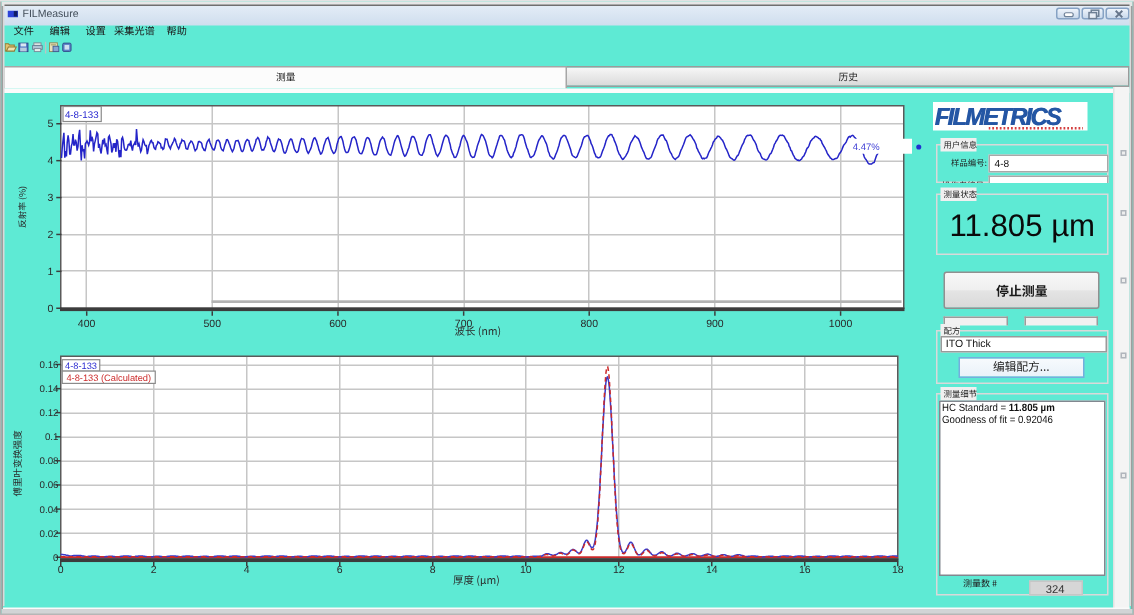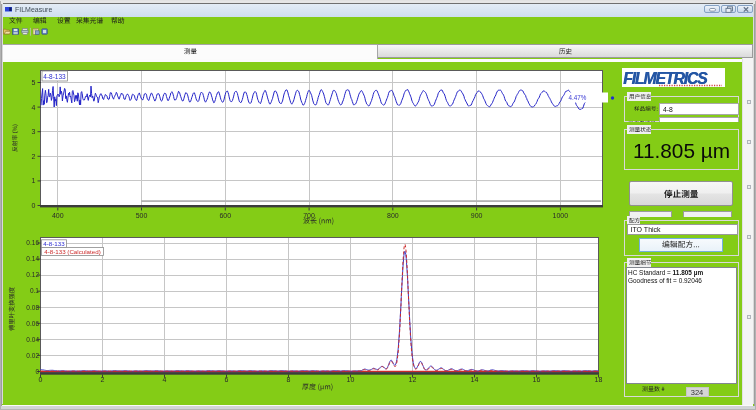--- a/index.html
+++ b/index.html
@@ -1,15 +1,15 @@
 <!DOCTYPE html>
 <html><head><meta charset="utf-8"><style>
 *{margin:0;padding:0;box-sizing:border-box}
 html,body{width:756px;height:410px;overflow:hidden;font-family:"Liberation Sans",sans-serif}
-#win{position:relative;width:756px;height:410px;background:#84cc16}
+#win{position:relative;width:756px;height:410px;background:#5eead4}
 .abs{position:absolute}
 </style></head><body>
 <div id="win">
 <div class="abs" style="left:1px;top:1px;width:754px;height:3px;background:#e6e6e6"></div>
 <div class="abs" style="left:3px;top:3px;width:750px;height:1px;background:#6f6f6f"></div>
 <div class="abs" style="left:1px;top:4px;width:754px;height:12.5px;background:linear-gradient(#e3ecf6,#cfdeee)"></div>
 
 <svg class="abs" style="left:5px;top:6.5px" width="8" height="5">
       <rect x="0" y="0" width="7" height="4.5" fill="#2d43d8"></rect>
       <rect x="4.2" y="0.4" width="2.4" height="3.6" fill="#101e66"></rect>
@@ -262,21 +262,21 @@
     <div class="abs" style="left:627px;top:257.5px;width:24px;height:9px;background:#f0f0f0"></div>
     <svg style="position:absolute;left:628.5px;top:257.7px;overflow:visible;" width="24" height="9" viewBox="0 -6.61 24 9">
       <path d="M2.7216 -0.5152C3.0072 -0.2352 3.3376 0.1568 3.4944 0.4088L3.7688 0.2184C3.6064 -0.0224 3.2704 -0.4032 2.9848 -0.6776ZM1.7472 -4.3792V-0.8623999999999999H2.0776V-4.0544H3.2928V-0.8792H3.6344V-4.3792ZM4.8552 -4.6312V-0.0392C4.8552 0.0448 4.8216 0.0728 4.7432 0.0728C4.6648 0.0784 4.4016 0.0784 4.1048 0.0728C4.1552 0.1736 4.2112 0.336 4.228 0.4256C4.62 0.43119999999999997 4.8608 0.42 5.0064 0.3584C5.1464 0.2968 5.2024 0.19039999999999999 5.2024 -0.0392V-4.6312ZM4.088 -4.2V-0.8456H4.424V-4.2ZM2.4976 -3.6568V-1.6743999999999999C2.4976 -0.9968 2.3856 -0.2968 1.4504 0.1792C1.512 0.2296 1.6184 0.3696 1.6576 0.4368C2.6656 -0.0728 2.8224 -0.9184 2.8224 -1.6688V-3.6568ZM0.4536 -4.3456C0.7672 -4.172 1.1703999999999999 -3.9032 1.3608 -3.7239999999999998L1.6184 -4.0656C1.4168 -4.2336 1.008 -4.4799999999999995 0.7056 -4.6424ZM0.2128 -2.8336C0.5208 -2.66 0.9296 -2.408 1.1312 -2.2399999999999998L1.3832 -2.576C1.1703999999999999 -2.7384 0.756 -2.9792 0.4536 -3.136ZM0.3248 0.1512 0.7056 0.3752C0.9408 -0.13999999999999999 1.2207999999999999 -0.8288 1.4223999999999999 -1.4168L1.0864 -1.6352C0.8623999999999999 -1.008 0.5488 -0.27999999999999997 0.3248 0.1512Z M7.0 -3.7239999999999998H9.7832V-3.416H7.0ZM7.0 -4.2728H9.7832V-3.9704H7.0ZM6.5912 -4.5248V-3.164H10.203199999999999V-4.5248ZM5.8911999999999995 -2.9232V-2.604H10.9144V-2.9232ZM6.888 -1.5288H8.1872V-1.204H6.888ZM8.596 -1.5288H9.9512V-1.204H8.596ZM6.888 -2.0888H8.1872V-1.7752H6.888ZM8.596 -2.0888H9.9512V-1.7752H8.596ZM5.8632 -0.0168V0.308H10.948V-0.0168H8.596V-0.3416H10.4888V-0.6384H8.596V-0.9464H10.3656V-2.352H6.490399999999999V-0.9464H8.1872V-0.6384H6.3336V-0.3416H8.1872V-0.0168Z M11.4072 -0.2968 11.479999999999999 0.1176C12.028799999999999 0.0056 12.773599999999998 -0.1344 13.495999999999999 -0.27999999999999997L13.468 -0.6607999999999999C12.712 -0.5208 11.927999999999999 -0.3752 11.4072 -0.2968ZM11.524799999999999 -2.3744C11.6144 -2.4192 11.754399999999999 -2.4472 12.560799999999999 -2.5423999999999998C12.269599999999999 -2.1784 12.0064 -1.8816 11.8888 -1.7752C11.6928 -1.5792 11.5472 -1.4504 11.424 -1.4223999999999999C11.4744 -1.316 11.536 -1.1144 11.558399999999999 -1.0304C11.6816 -1.0976 11.883199999999999 -1.1424 13.4848 -1.4C13.468 -1.484 13.462399999999999 -1.6464 13.462399999999999 -1.7584L12.1968 -1.5792C12.672799999999999 -2.0496 13.1488 -2.632 13.563199999999998 -3.2256L13.1992 -3.4495999999999998C13.092799999999999 -3.2704 12.9696 -3.0912 12.8464 -2.9232L11.9896 -2.8447999999999998C12.3536 -3.3264 12.723199999999999 -3.9424 13.014399999999998 -4.5527999999999995L12.605599999999999 -4.7264C12.3256 -4.0432 11.8776 -3.3207999999999998 11.732 -3.136C11.591999999999999 -2.94 11.4912 -2.8112 11.384799999999998 -2.7888C11.429599999999999 -2.6768 11.5024 -2.464 11.524799999999999 -2.3744ZM14.8232 -0.392H14.0168V-1.9768H14.8232ZM15.209599999999998 -0.392V-1.9768H16.0048V-0.392ZM13.624799999999999 -4.4128V0.364H14.0168V0.0H16.0048V0.3192H16.408V-4.4128ZM14.8232 -2.3744H14.0168V-3.9928H14.8232ZM15.209599999999998 -2.3744V-3.9928H16.0048V-2.3744Z M17.348799999999997 -2.7216V-2.3184H18.815999999999995V0.4368H19.258399999999998V-2.3184H21.123199999999997V-0.8623999999999999C21.123199999999997 -0.7784 21.089599999999997 -0.756 20.983199999999997 -0.7504C20.871199999999998 -0.7448 20.490399999999998 -0.7448 20.081599999999998 -0.756C20.1376 -0.6272 20.193599999999996 -0.448 20.210399999999996 -0.3192C20.742399999999996 -0.3192 21.089599999999997 -0.3192 21.296799999999998 -0.3864C21.498399999999997 -0.4592 21.554399999999998 -0.5936 21.554399999999998 -0.8512V-2.7216ZM20.350399999999997 -4.704V-4.0712H18.849599999999995V-4.704H18.4184V-4.0712H17.107999999999997V-3.668H18.4184V-3.024H18.849599999999995V-3.668H20.350399999999997V-3.024H20.7872V-3.668H22.097599999999996V-4.0712H20.7872V-4.704Z" fill="#202020"></path>
     </svg>
 <div class="abs" style="left:625.5px;top:266.5px;width:111.5px;height:117px;background:#fff;border:1px solid #82878f"></div>
 <div class="abs" style="left:628px;top:269.3px;font-size:7px;color:#111;transform:scaleX(0.92);transform-origin:left;white-space:nowrap;font-family:'Liberation Sans',sans-serif">HC Standard = <b>11.805 µm</b></div>
 <div class="abs" style="left:628px;top:276.9px;font-size:7px;color:#111;transform:scaleX(0.92);transform-origin:left;white-space:nowrap;font-family:'Liberation Sans',sans-serif">Goodness of fit = 0.92046</div>
 <svg style="position:absolute;left:642.0px;top:384.4px;overflow:visible;" width="25" height="10" viewBox="0 -7.08 25 10">
       <path d="M2.916 -0.552C3.222 -0.252 3.576 0.168 3.744 0.438L4.038 0.234C3.864 -0.024 3.504 -0.432 3.198 -0.726ZM1.872 -4.692V-0.924H2.226V-4.344H3.528V-0.9420000000000001H3.894V-4.692ZM5.202 -4.962V-0.042C5.202 0.048 5.166 0.078 5.082 0.078C4.998 0.084 4.716 0.084 4.398 0.078C4.452 0.186 4.5120000000000005 0.36 4.53 0.456C4.95 0.462 5.208 0.45 5.364 0.384C5.514 0.318 5.574 0.20400000000000001 5.574 -0.042V-4.962ZM4.38 -4.5V-0.906H4.74V-4.5ZM2.676 -3.918V-1.794C2.676 -1.068 2.556 -0.318 1.554 0.192C1.62 0.246 1.734 0.396 1.776 0.468C2.856 -0.078 3.024 -0.984 3.024 -1.788V-3.918ZM0.486 -4.656C0.8220000000000001 -4.47 1.254 -4.182 1.458 -3.99L1.734 -4.356C1.518 -4.5360000000000005 1.08 -4.8 0.756 -4.974ZM0.228 -3.036C0.558 -2.85 0.996 -2.58 1.212 -2.4L1.482 -2.7600000000000002C1.254 -2.934 0.81 -3.192 0.486 -3.36ZM0.34800000000000003 0.162 0.756 0.402C1.008 -0.15 1.308 -0.888 1.524 -1.518L1.164 -1.752C0.924 -1.08 0.588 -0.3 0.34800000000000003 0.162Z M7.5 -3.99H10.482V-3.66H7.5ZM7.5 -4.578H10.482V-4.2540000000000004H7.5ZM7.062 -4.848V-3.39H10.932V-4.848ZM6.312 -3.132V-2.79H11.693999999999999V-3.132ZM7.38 -1.6380000000000001H8.772V-1.29H7.38ZM9.21 -1.6380000000000001H10.661999999999999V-1.29H9.21ZM7.38 -2.238H8.772V-1.9020000000000001H7.38ZM9.21 -2.238H10.661999999999999V-1.9020000000000001H9.21ZM6.282 -0.018000000000000002V0.33H11.73V-0.018000000000000002H9.21V-0.366H11.238V-0.684H9.21V-1.014H11.106V-2.52H6.954V-1.014H8.772V-0.684H6.786V-0.366H8.772V-0.018000000000000002Z M14.658 -4.926C14.55 -4.692 14.358 -4.338 14.208 -4.128L14.502 -3.984C14.658 -4.182 14.862 -4.482 15.036 -4.758ZM12.528 -4.758C12.684 -4.506 12.846 -4.176 12.9 -3.966L13.242 -4.116C13.188 -4.332 13.026 -4.656 12.858 -4.89ZM14.46 -1.56C14.322 -1.248 14.129999999999999 -0.984 13.902000000000001 -0.756C13.674 -0.87 13.44 -0.984 13.218 -1.08C13.302 -1.224 13.398 -1.3860000000000001 13.482 -1.56ZM12.66 -0.918C12.954 -0.804 13.284 -0.654 13.584 -0.498C13.2 -0.222 12.738 -0.03 12.246 0.084C12.324 0.168 12.42 0.324 12.462 0.432C13.014 0.28200000000000003 13.524000000000001 0.048 13.956 -0.3C14.154 -0.18 14.334 -0.066 14.472 0.036000000000000004L14.76 -0.258C14.622 -0.354 14.448 -0.462 14.25 -0.5700000000000001C14.568 -0.912 14.82 -1.332 14.97 -1.854L14.724 -1.956L14.652000000000001 -1.938H13.668L13.8 -2.25L13.398 -2.322C13.356 -2.202 13.296 -2.07 13.236 -1.938H12.42V-1.56H13.05C12.924 -1.32 12.786 -1.098 12.66 -0.918ZM13.542 -5.046V-3.924H12.3V-3.552H13.404C13.116 -3.162 12.654 -2.79 12.234 -2.61C12.324 -2.5260000000000002 12.426 -2.37 12.48 -2.2680000000000002C12.846 -2.466 13.242 -2.802 13.542 -3.156V-2.424H13.962V-3.24C14.25 -3.0300000000000002 14.616 -2.748 14.766 -2.61L15.018 -2.934C14.874 -3.036 14.346 -3.372 14.052 -3.552H15.186V-3.924H13.962V-5.046ZM15.774000000000001 -4.992C15.624 -3.936 15.354 -2.928 14.886 -2.298C14.982 -2.238 15.156 -2.094 15.228 -2.0220000000000002C15.384 -2.244 15.516 -2.508 15.636 -2.802C15.768 -2.214 15.942 -1.668 16.164 -1.194C15.828 -0.624 15.36 -0.186 14.706 0.132C14.79 0.222 14.916 0.402 14.958 0.498C15.57 0.168 16.032 -0.246 16.386 -0.774C16.686 -0.264 17.058 0.14400000000000002 17.526 0.426C17.598 0.312 17.73 0.156 17.832 0.07200000000000001C17.328 -0.198 16.932000000000002 -0.636 16.626 -1.188C16.944 -1.806 17.148 -2.556 17.28 -3.456H17.688V-3.876H15.978C16.062 -4.212 16.134 -4.566 16.188 -4.926ZM16.854 -3.456C16.758 -2.766 16.614 -2.166 16.398 -1.6560000000000001C16.17 -2.196 16.002 -2.8080000000000003 15.888 -3.456Z M19.950000000000003 0.0H20.304000000000002L20.472 -1.374H21.36L21.198 0.0H21.558L21.720000000000002 -1.374H22.344V-1.752H21.768L21.894000000000002 -2.748H22.476000000000003V-3.126H21.936L22.092000000000002 -4.356H21.732L21.576 -3.126H20.682000000000002L20.838 -4.356H20.484L20.328000000000003 -3.126H19.716V-2.748H20.286L20.16 -1.752H19.584V-1.374H20.112000000000002ZM20.514000000000003 -1.752 20.64 -2.748H21.534000000000002L21.408 -1.752Z" fill="#202020"></path>
     </svg>
-<div class="abs" style="left:685.5px;top:387px;width:23px;height:10px;background:#d6d6d6;border:1px solid #c6c6c6;text-align:center;font-size:7.5px;color:#333;line-height:9px">324</div>
+<div class="abs" style="left:685.5px;top:387px;width:36px;height:10px;background:#d6d6d6;border:1px solid #c6c6c6;text-align:center;font-size:7.5px;color:#333;line-height:9px">324</div>
 <div class="abs" style="left:741.5px;top:58px;width:11.5px;height:348px;background:#f4f4f4;border-left:1px solid #e2e2e2"></div>
 <div class="abs" style="left:746.5px;top:99.5px;width:4px;height:4px;background:#ededed;border:1px solid #b0b5bc"></div>
 <div class="abs" style="left:746.5px;top:140px;width:4px;height:4px;background:#ededed;border:1px solid #b0b5bc"></div>
 <div class="abs" style="left:746.5px;top:184.5px;width:4px;height:4px;background:#ededed;border:1px solid #b0b5bc"></div>
 <div class="abs" style="left:746.5px;top:235px;width:4px;height:4px;background:#ededed;border:1px solid #b0b5bc"></div>
 <div class="abs" style="left:746.5px;top:314.5px;width:4px;height:4px;background:#ededed;border:1px solid #b0b5bc"></div>
 <div class="abs" style="left:2px;top:404.5px;width:751px;height:1.5px;background:#fafafa"></div>
 <div class="abs" style="left:1px;top:406px;width:754px;height:4px;background:#d2d4d6"></div>
 <div class="abs" style="left:0;top:0;width:1px;height:410px;background:#b2b2b2"></div>
 <div class="abs" style="left:755px;top:0;width:1px;height:410px;background:#b2b2b2"></div>

